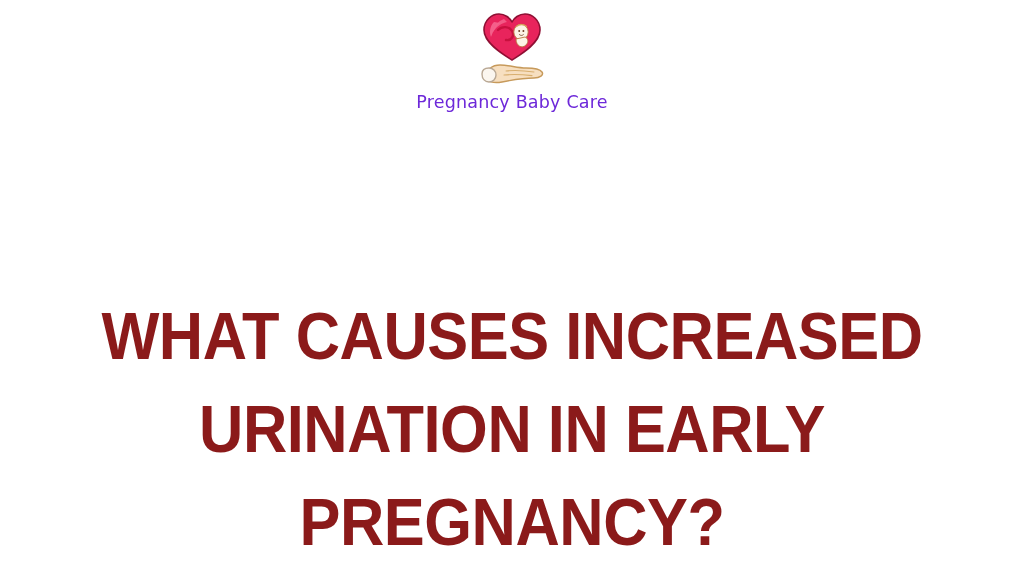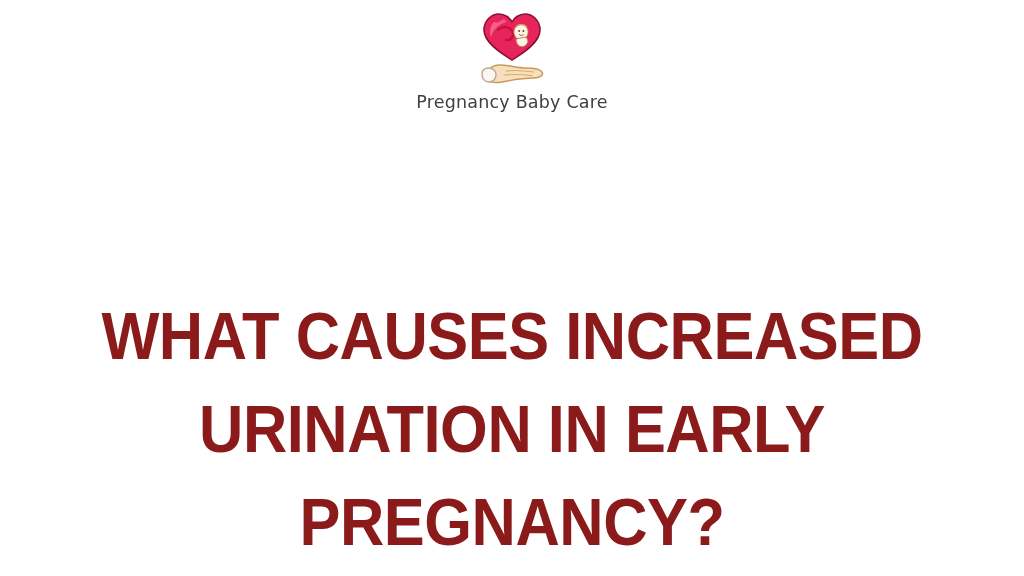--- a/index.html
+++ b/index.html
@@ -31,21 +31,21 @@
     height: 80px;
     display: block;
   }
 
   .logo-wordmark {
     margin-top: 2px;
     font-family: "DejaVu Sans", sans-serif;
     font-size: 17.5px;
     font-weight: 400;
     letter-spacing: 0.2px;
-    color: #404040;
+    color: #6d28d9;
     white-space: nowrap;
     line-height: 20px;
   }
 
   
   .headline {
     position: absolute;
     top: 246px;
     left: 0;
     width: 1024px;

